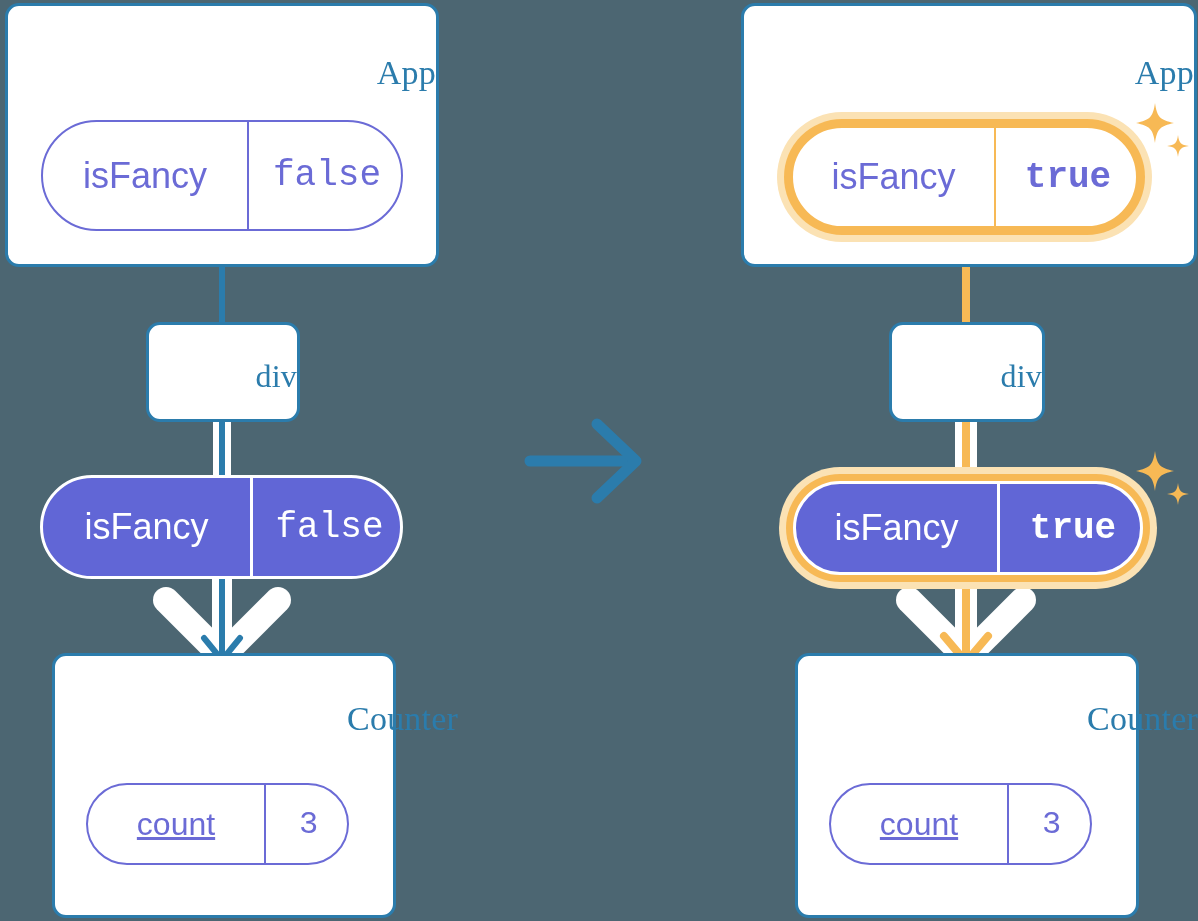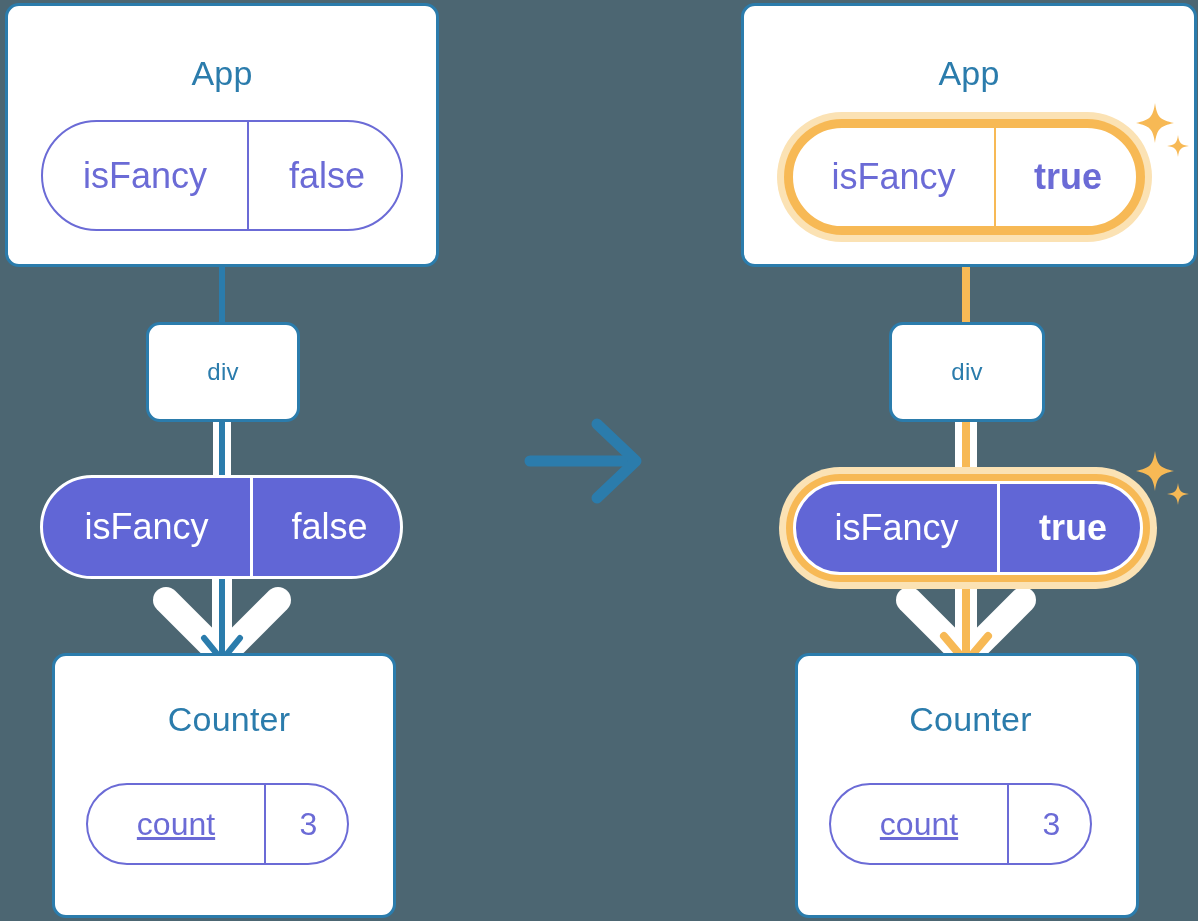--- a/index.html
+++ b/index.html
@@ -22,57 +22,58 @@
   .card{
     position:absolute;
     background:#ffffff;
     border:3px solid #2b7cac;
     border-radius:14px;
     box-sizing:border-box;
   }
   .card-title{
     position:absolute;
     left:0;right:0;
-    text-align:center;
+    text-align:right;
     color:#2b7cac;
     font-size:34px;
     letter-spacing:.2px;
     white-space:nowrap;
+    font-family:Liberation Serif, serif;
   }
 
   
   .card-app{left:5px;top:3px;width:434px;height:264px;}
   .panel-right .card-app{left:1px;top:3px;width:456px;height:264px;}
   .card-app .card-title{top:48px;}
 
   
   .card-div{left:146px;top:322px;width:154px;height:100px;}
   .panel-right .card-div{left:149px;top:322px;width:156px;height:100px;}
-  .card-div .card-title{top:33px;font-size:24px;}
+  .card-div .card-title{top:33px;font-size:32px;}
 
   
   .card-counter{left:52px;top:653px;width:344px;height:265px;}
   .panel-right .card-counter{left:55px;top:653px;width:344px;height:265px;}
 
   
   .pill{
     position:absolute;
     display:flex;
     align-items:stretch;
     box-sizing:border-box;
     border-radius:999px;
     overflow:hidden;
   }
   .pill .seg{
     display:flex;align-items:center;justify-content:center;
     box-sizing:border-box;
     white-space:nowrap;
   }
   .pill .seg-name{flex:0 0 auto;}
-  .pill .seg-val{flex:0 0 auto;}
+  .pill .seg-val{flex:0 0 auto;font-family:Liberation Mono, monospace;}
 
   
   .pill-outline{
     background:#ffffff;
     border:2px solid #6b6bd6;
   }
   .pill-outline .seg{color:#6b6bd6;}
   .pill-outline .seg-val{border-left:2px solid #6b6bd6;}
 
   

